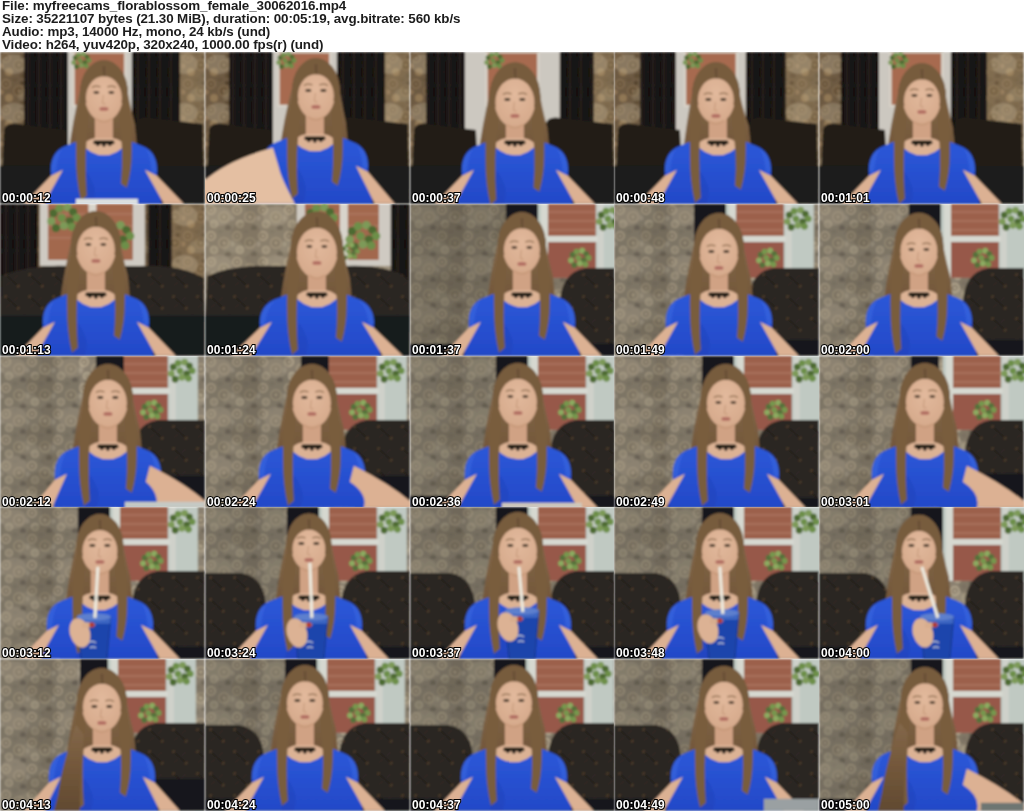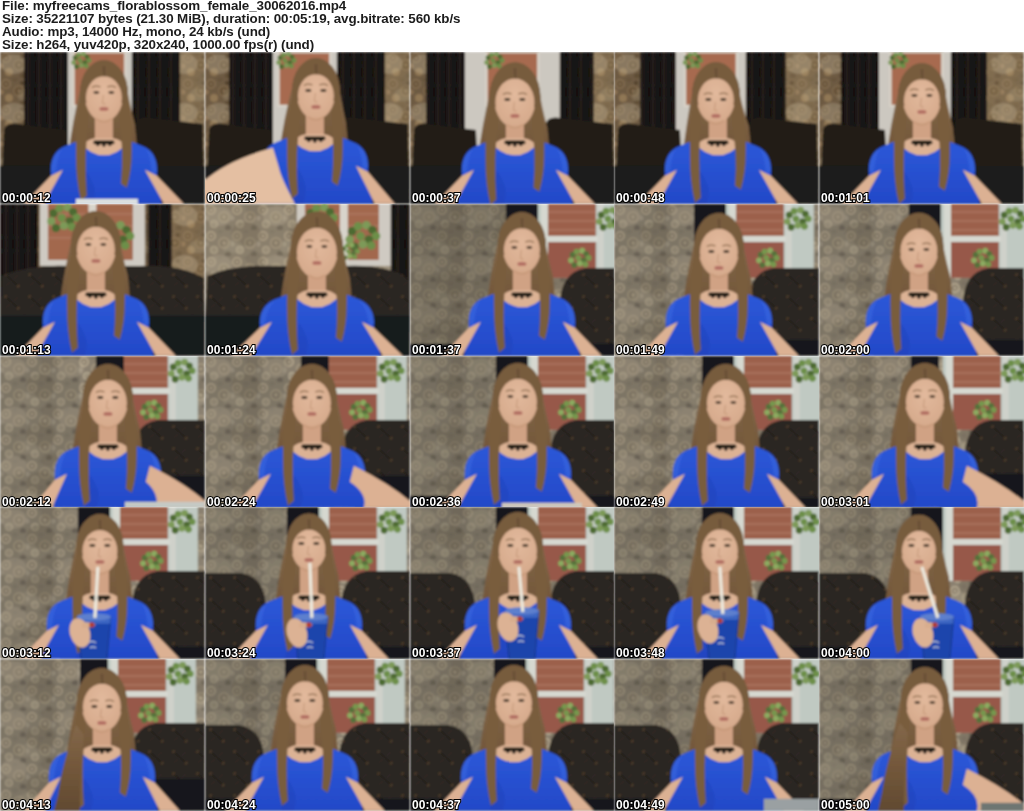--- a/index.html
+++ b/index.html
@@ -72,21 +72,21 @@
   <stop offset="0.75" stop-color="#d6aa8c"></stop>
   <stop offset="1" stop-color="#c3987a"></stop>
 </radialGradient>
 </defs>
 </svg>
 
 <div id="hdr">
     <div>File: myfreecams_florablossom_female_30062016.mp4</div>
     <div>Size: 35221107 bytes (21.30 MiB), duration: 00:05:19, avg.bitrate: 560 kb/s</div>
     <div>Audio: mp3, 14000 Hz, mono, 24 kb/s (und)</div>
-    <div>Size: h264, yuv420p, 320x240, 1000.00 fps(r) (und)</div>
+    <div>Video: h264, yuv420p, 320x240, 1000.00 fps(r) (und)</div>
   </div>
 <div id="grid">
 <svg class="cell" viewBox="0 0 205 152" preserveAspectRatio="none" width="204.8" height="151.8">
       <g filter="url(#soft)">
         <rect x="0" y="0" width="205" height="152" fill="url(#wpA)"></rect>
         <rect x="0" y="0" width="205" height="152" fill="url(#wpO)"></rect>
         <rect x="63" y="0" width="73" height="118" fill="#ccc8c0"></rect>
         <rect x="73.5" y="0" width="52" height="54" fill="#a76b50" stroke="#d8d2c7" stroke-width="2.5"></rect>
         <circle cx="75.2" cy="5.7" r="2.5" fill="#4d6a33"></circle>
         <circle cx="78.7" cy="2.9" r="2.5" fill="#6d8f48"></circle>

